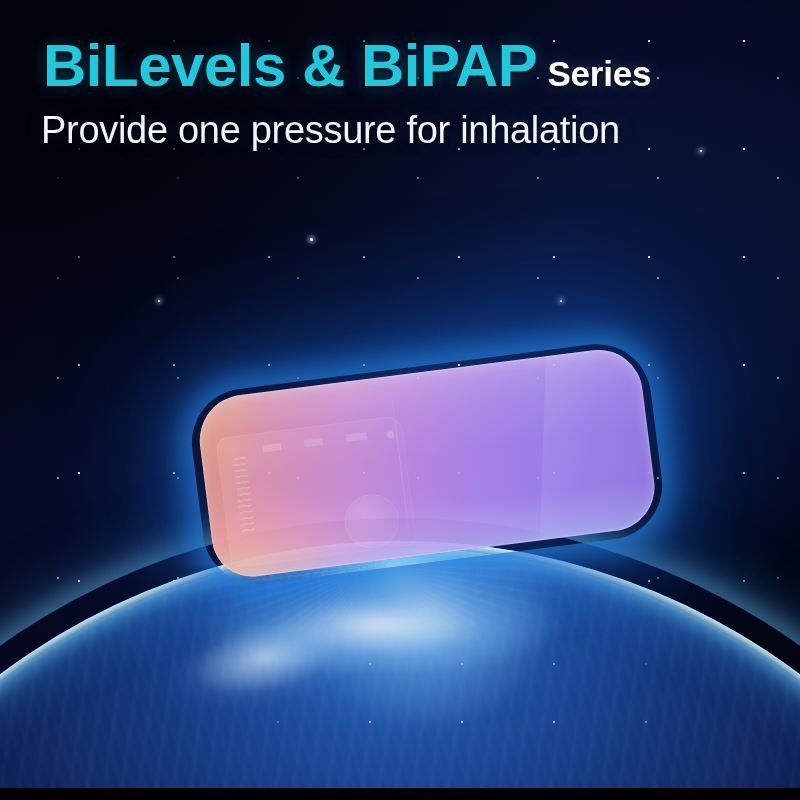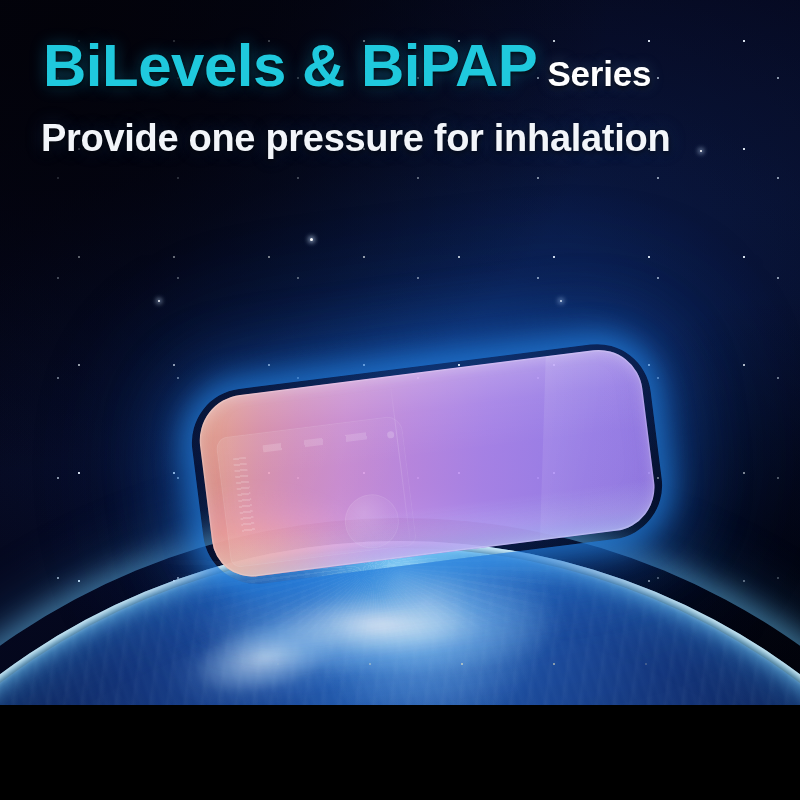--- a/index.html
+++ b/index.html
@@ -7,21 +7,21 @@
     padding: 0;
     background: #000;
   }
   body {
     font-family: "Liberation Sans", sans-serif;
   }
 
   #poster {
     position: relative;
     width: 800px;
-    height: 705px;
+    height: 788px;
     overflow: hidden;
     background: #03030c;
   }
 
   
   .space-base {
     position: absolute;
     inset: 0;
     background:
       radial-gradient(ellipse 620px 420px at 56% 58%,
@@ -460,24 +460,24 @@
     color: #ffffff;
     margin-left: 10px;
     text-shadow:
       0 2px 5px rgba(0,0,0,0.8),
       0 0 14px rgba(120,170,210,0.35);
   }
 
   .subtitle {
     position: absolute;
     left: 41px;
-    top: 116px;
+    top: 108px;
     color: #f2f5fa;
     font-size: 38px;
-    font-weight: bold;
+    font-weight: normal;
     line-height: 1.21;
     letter-spacing: -0.3px;
     text-shadow:
       0 2px 6px rgba(0,0,0,0.72),
       0 0 18px rgba(60,110,170,0.30);
     white-space: nowrap;
   }
   .subtitle-line { display: block; }
 </style>
 </head>

